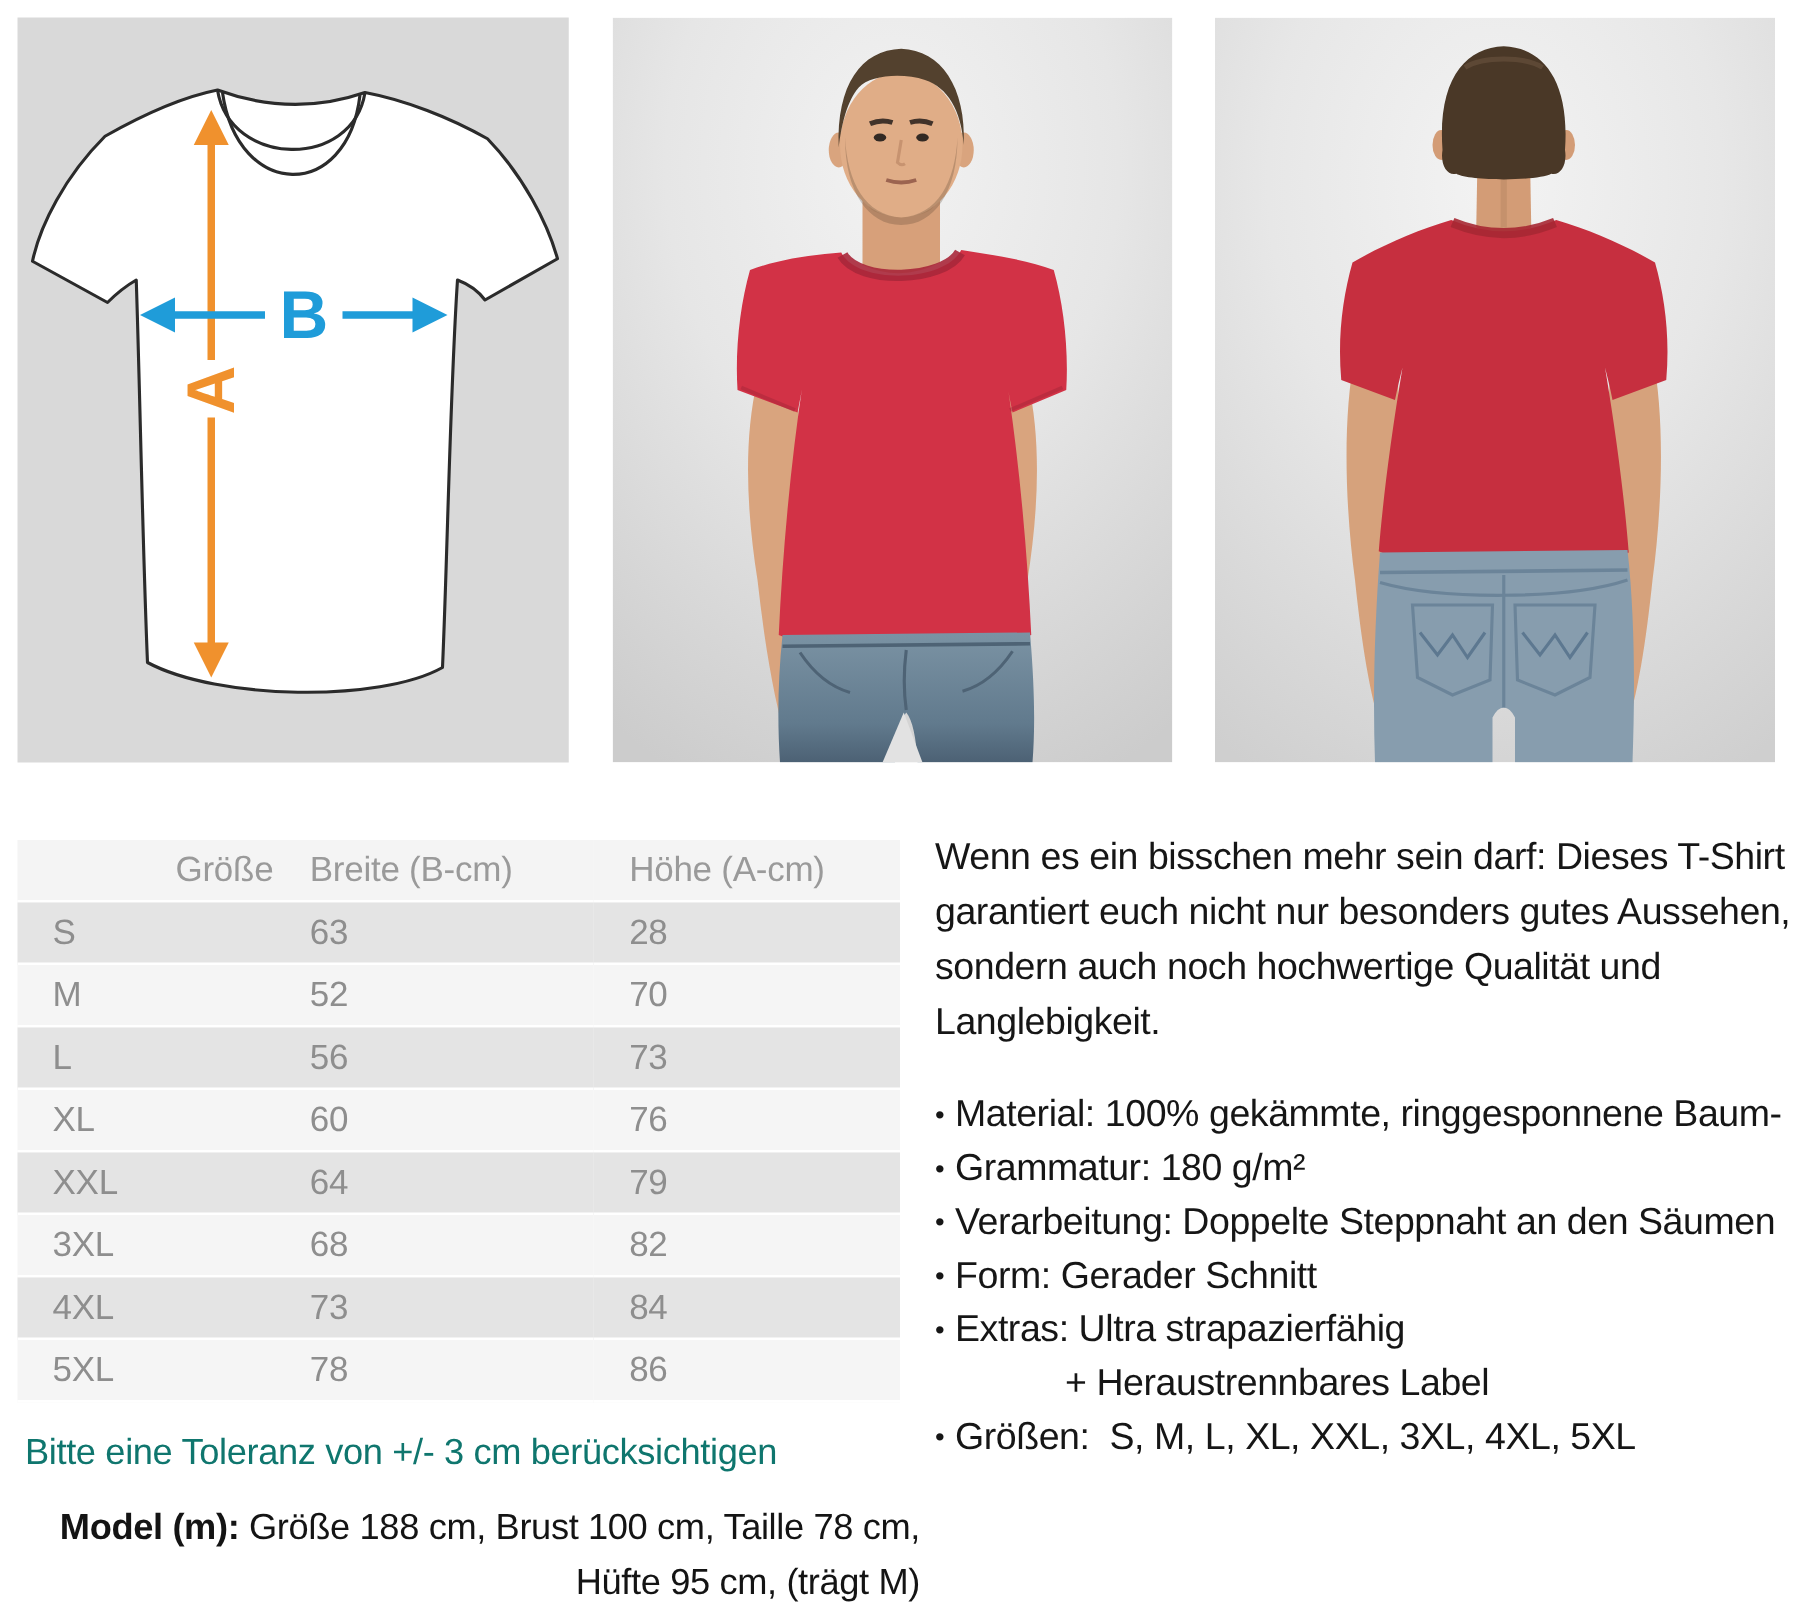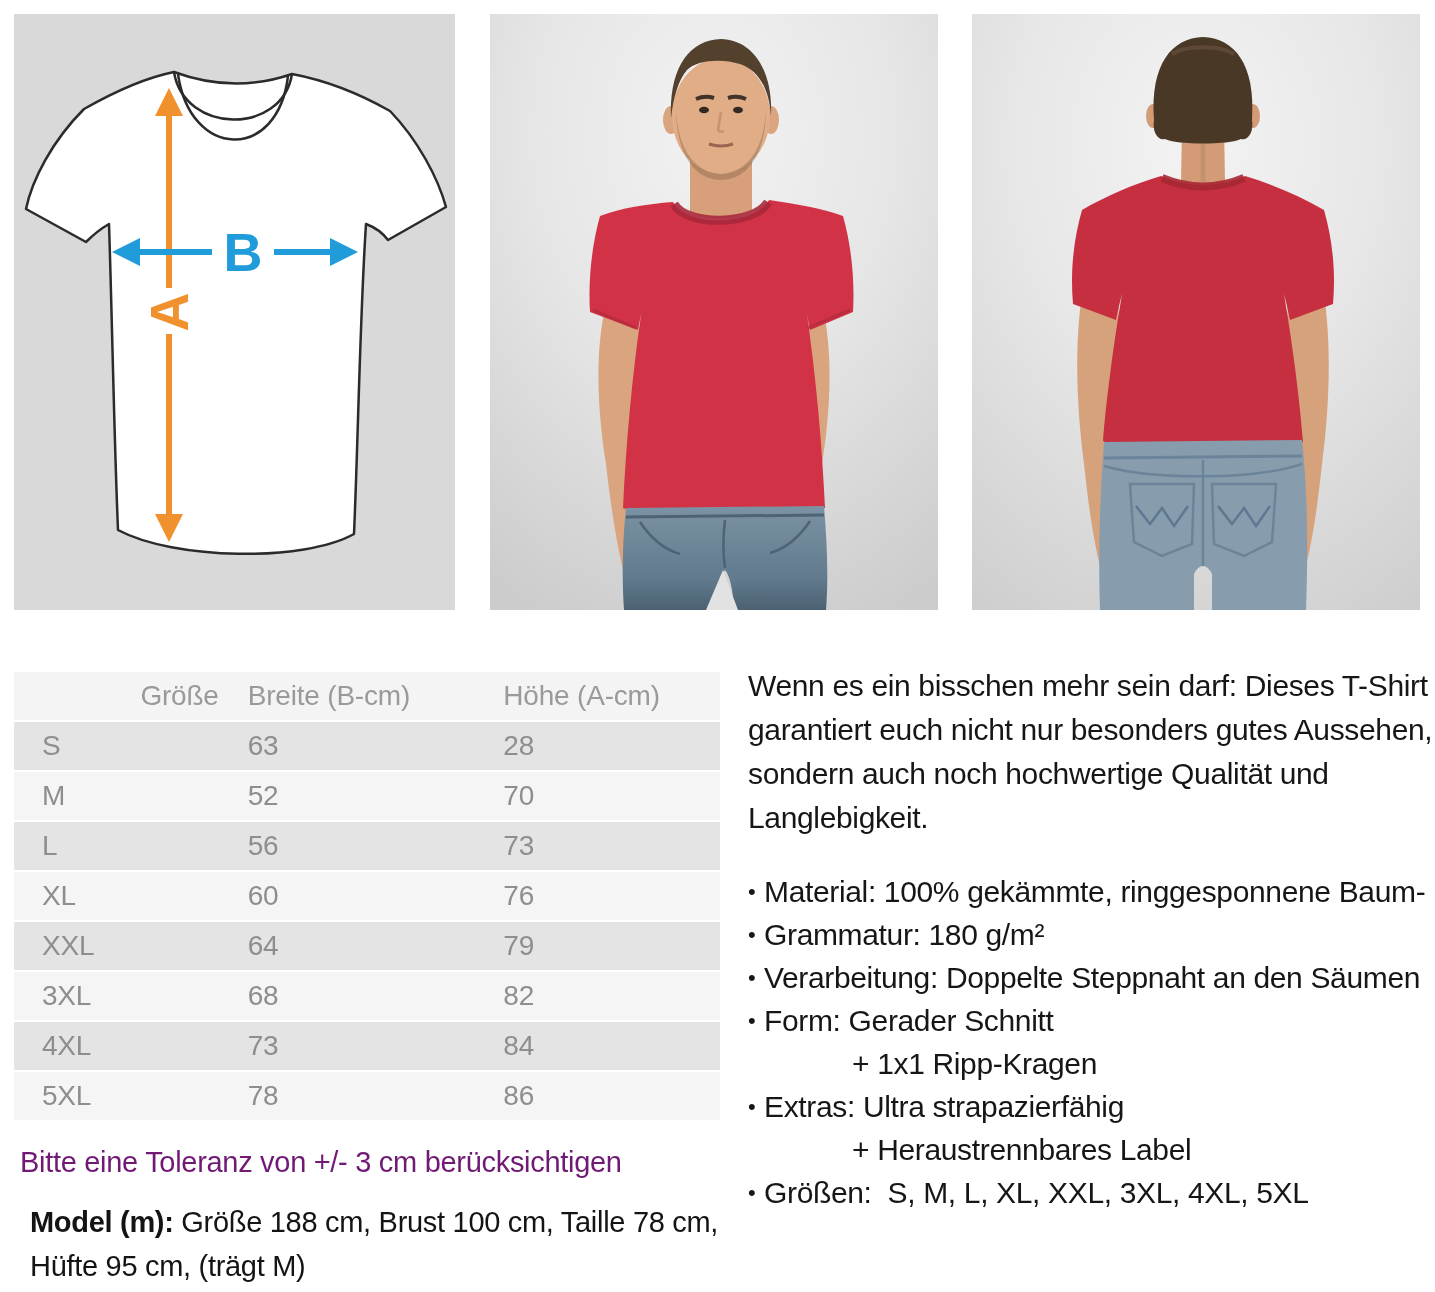--- a/index.html
+++ b/index.html
@@ -14,23 +14,23 @@
   
   .size-table{position:absolute;left:14px;top:672px;width:706px;border-collapse:separate;border-spacing:0;
               font-size:28px;letter-spacing:-0.2px;}
   .size-table th{width:260px;text-align:left;font-weight:normal;color:#9a9a9a;background:#f4f4f4;
                  height:46px;padding-left:28px;border-bottom:2px solid #fff;}
   .size-table th:first-child{width:198px;text-align:right;}
   .size-table th:last-child{width:248px;}
   .size-table td{color:#8e8e8e;background:#f5f5f5;height:46px;padding-left:28px;border-bottom:2px solid #fff;}
   .size-table tr:nth-child(odd) td{background:#e4e4e4;}
 
-  .note{position:absolute;left:20px;top:1146px;width:700px;font-size:29px;letter-spacing:-0.3px;color:#701a75;}
+  .note{position:absolute;left:20px;top:1146px;width:700px;font-size:29px;letter-spacing:-0.3px;color:#0f766e;}
   .model-note{position:absolute;left:30px;top:1200px;width:706px;font-size:29px;line-height:44px;
-              letter-spacing:-0.3px;color:#141414;}
+              letter-spacing:-0.3px;color:#141414;text-align:right;}
   .model-note b{font-weight:bold;}
 
   
   .descr{position:absolute;left:748px;top:664px;width:688px;font-size:30px;line-height:44px;
          letter-spacing:-0.35px;color:#161616;}
   .feature-list{margin-top:30px;font-size:30px;}
   .b-line{position:relative;line-height:43px;white-space:pre-wrap;}
   .b-line.first{padding-left:16px;}
   .b-line .dot{position:absolute;left:0;top:0;font-size:22px;color:#161616;}
   .b-line.cont{padding-left:26px;}
@@ -244,20 +244,19 @@
     <b>Model (m):</b><span> Größe 188 cm, Brust 100 cm, Taille 78 cm, Hüfte 95 cm, (trägt M)</span>
   </div>
 
   <div class="descr">
     <div>Wenn es ein bisschen mehr sein darf: Dieses T-Shirt garantiert euch nicht nur besonders gutes Aussehen, sondern auch noch hochwertige Qualität und Langlebigkeit.</div>
     <div class="feature-list">
         <div class="b-line first"><span class="dot">•</span><span>Material: 100% gekämmte, ringgesponnene Baum-</span></div>
         <div class="b-line first"><span class="dot">•</span><span>Grammatur: 180 g/m²</span></div>
         <div class="b-line first"><span class="dot">•</span><span>Verarbeitung: Doppelte Steppnaht an den Säumen</span></div>
         <div class="b-line first"><span class="dot">•</span><span>Form: Gerader Schnitt</span></div>
-        <div class="b-line plus">+ 1x1 Ripp-Kragen</div>
         <div class="b-line first"><span class="dot">•</span><span>Extras: Ultra strapazierfähig</span></div>
         <div class="b-line plus">+ Heraustrennbares Label</div>
         <div class="b-line first"><span class="dot">•</span><span>Größen:  S, M, L, XL, XXL, 3XL, 4XL, 5XL</span></div>
       </div>
   </div>
 
 </div>
 
 </body></html>

